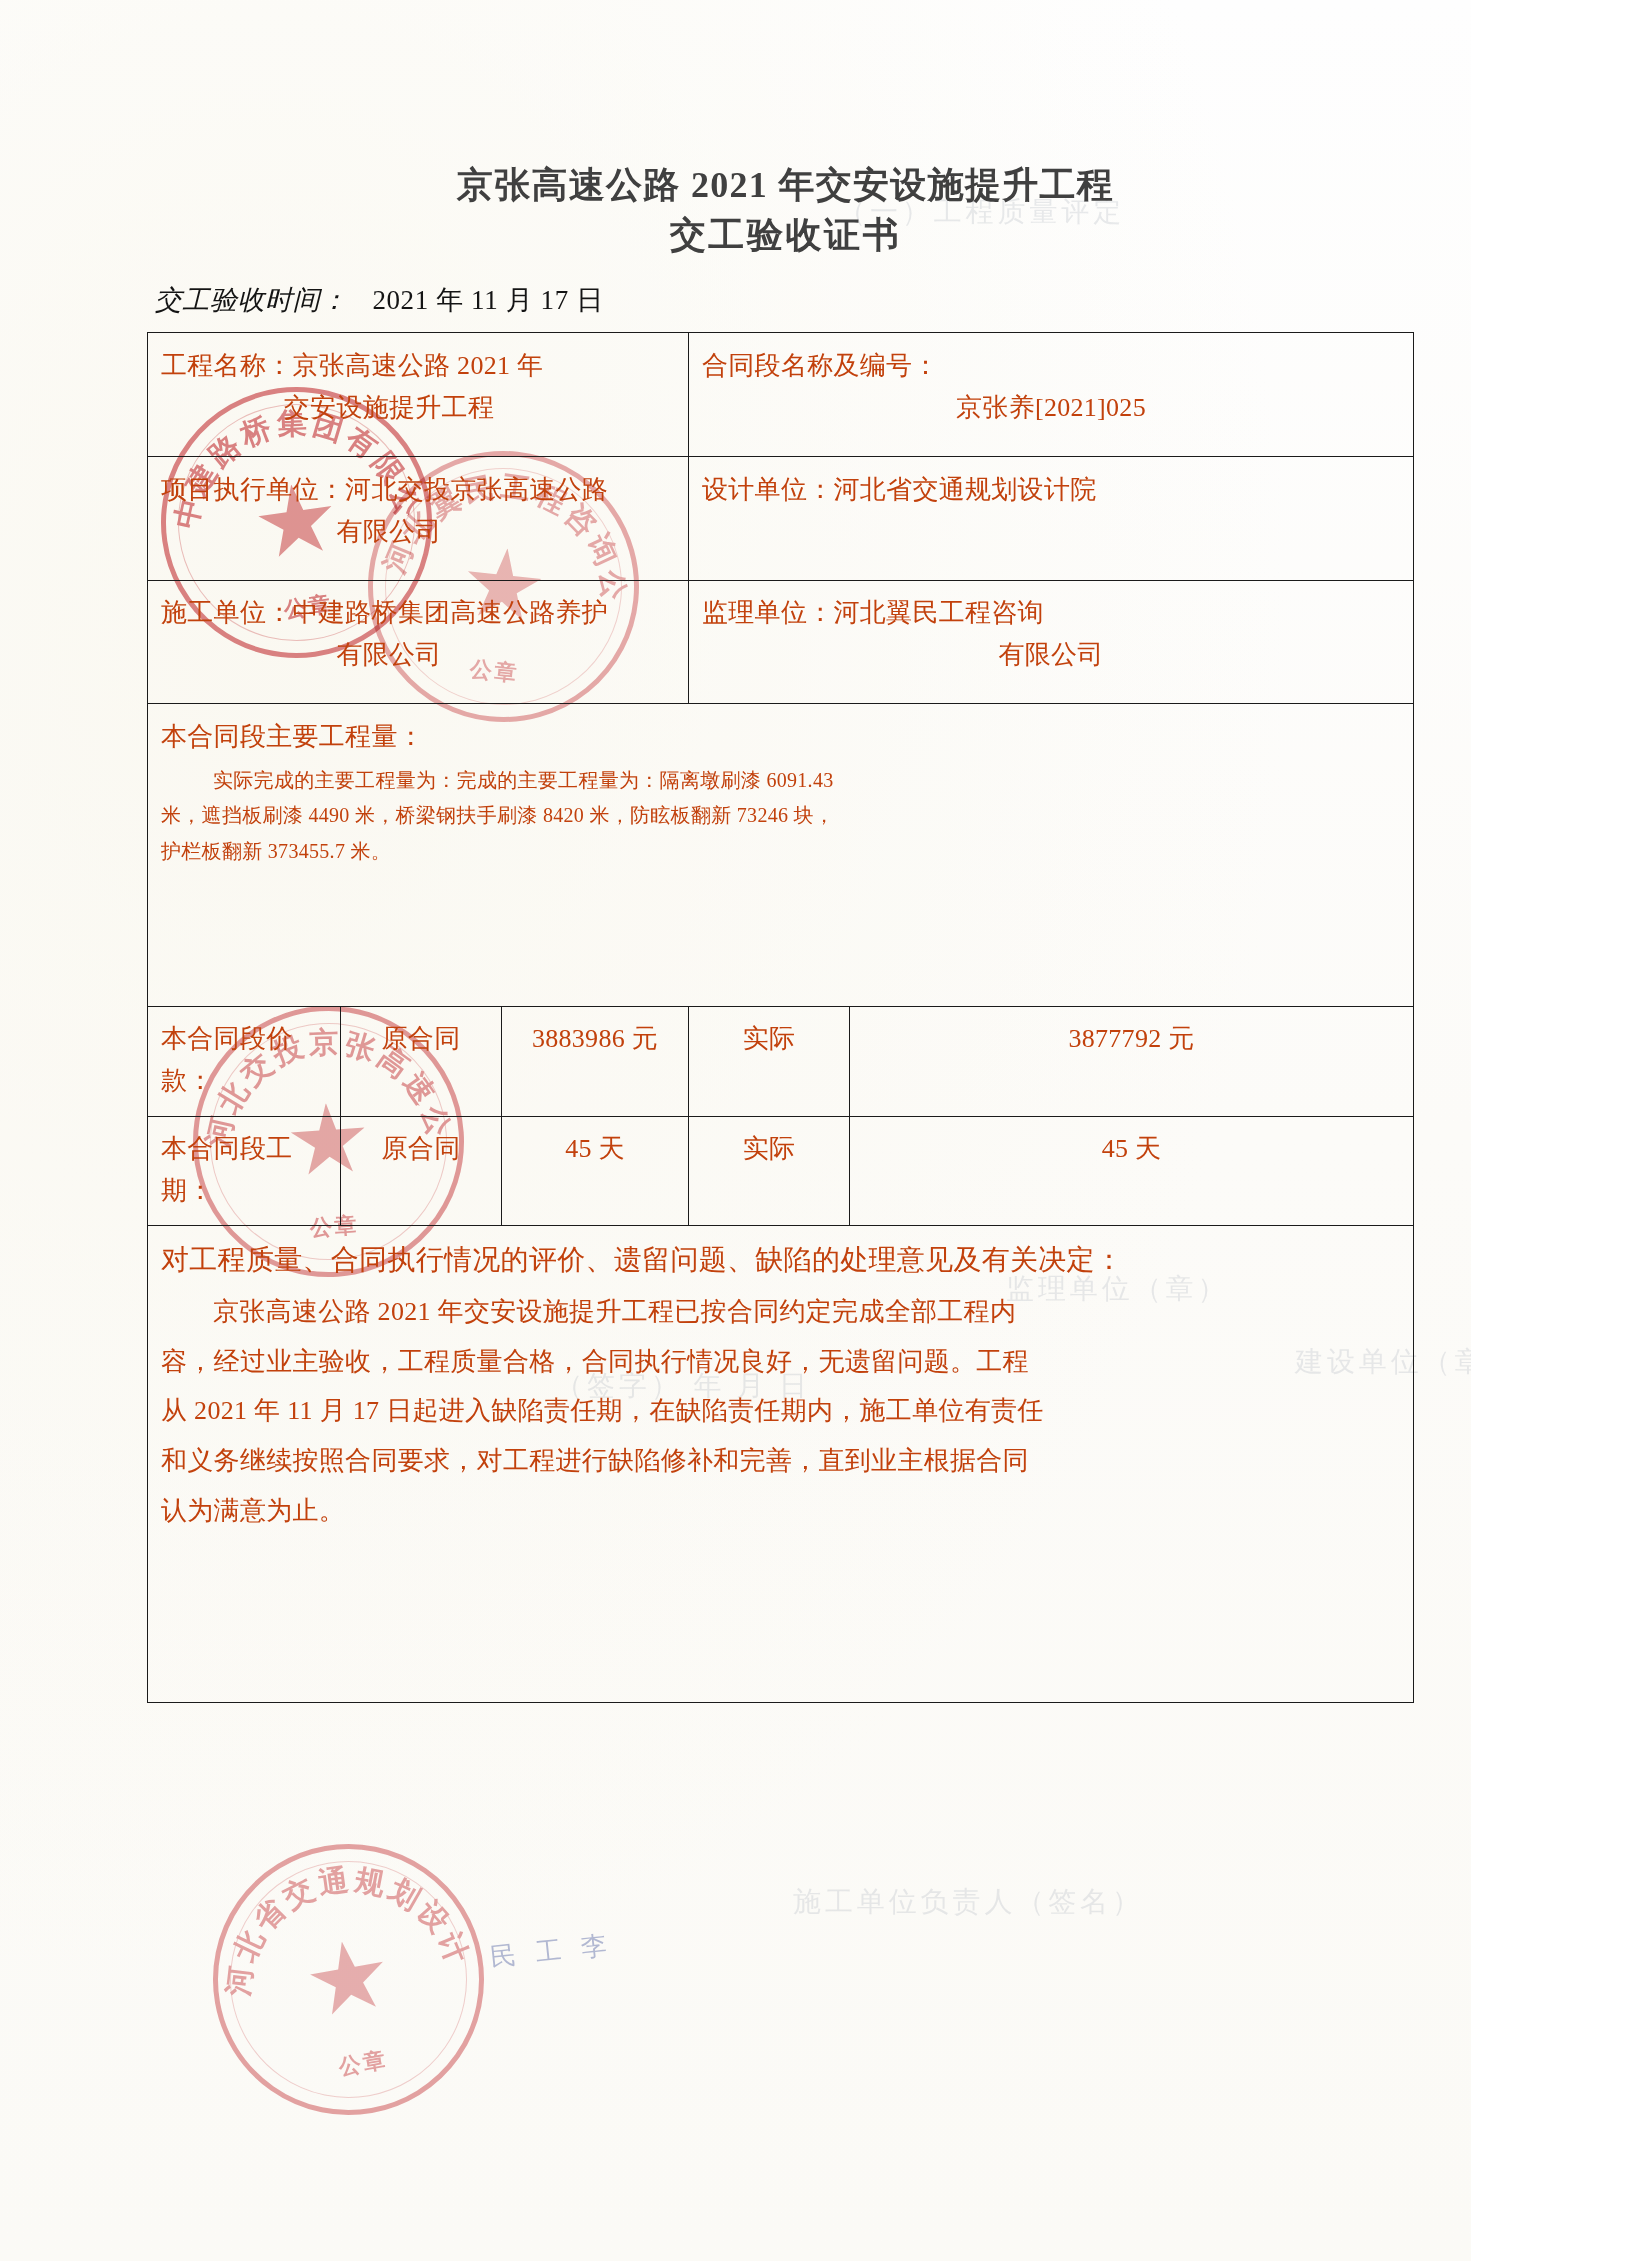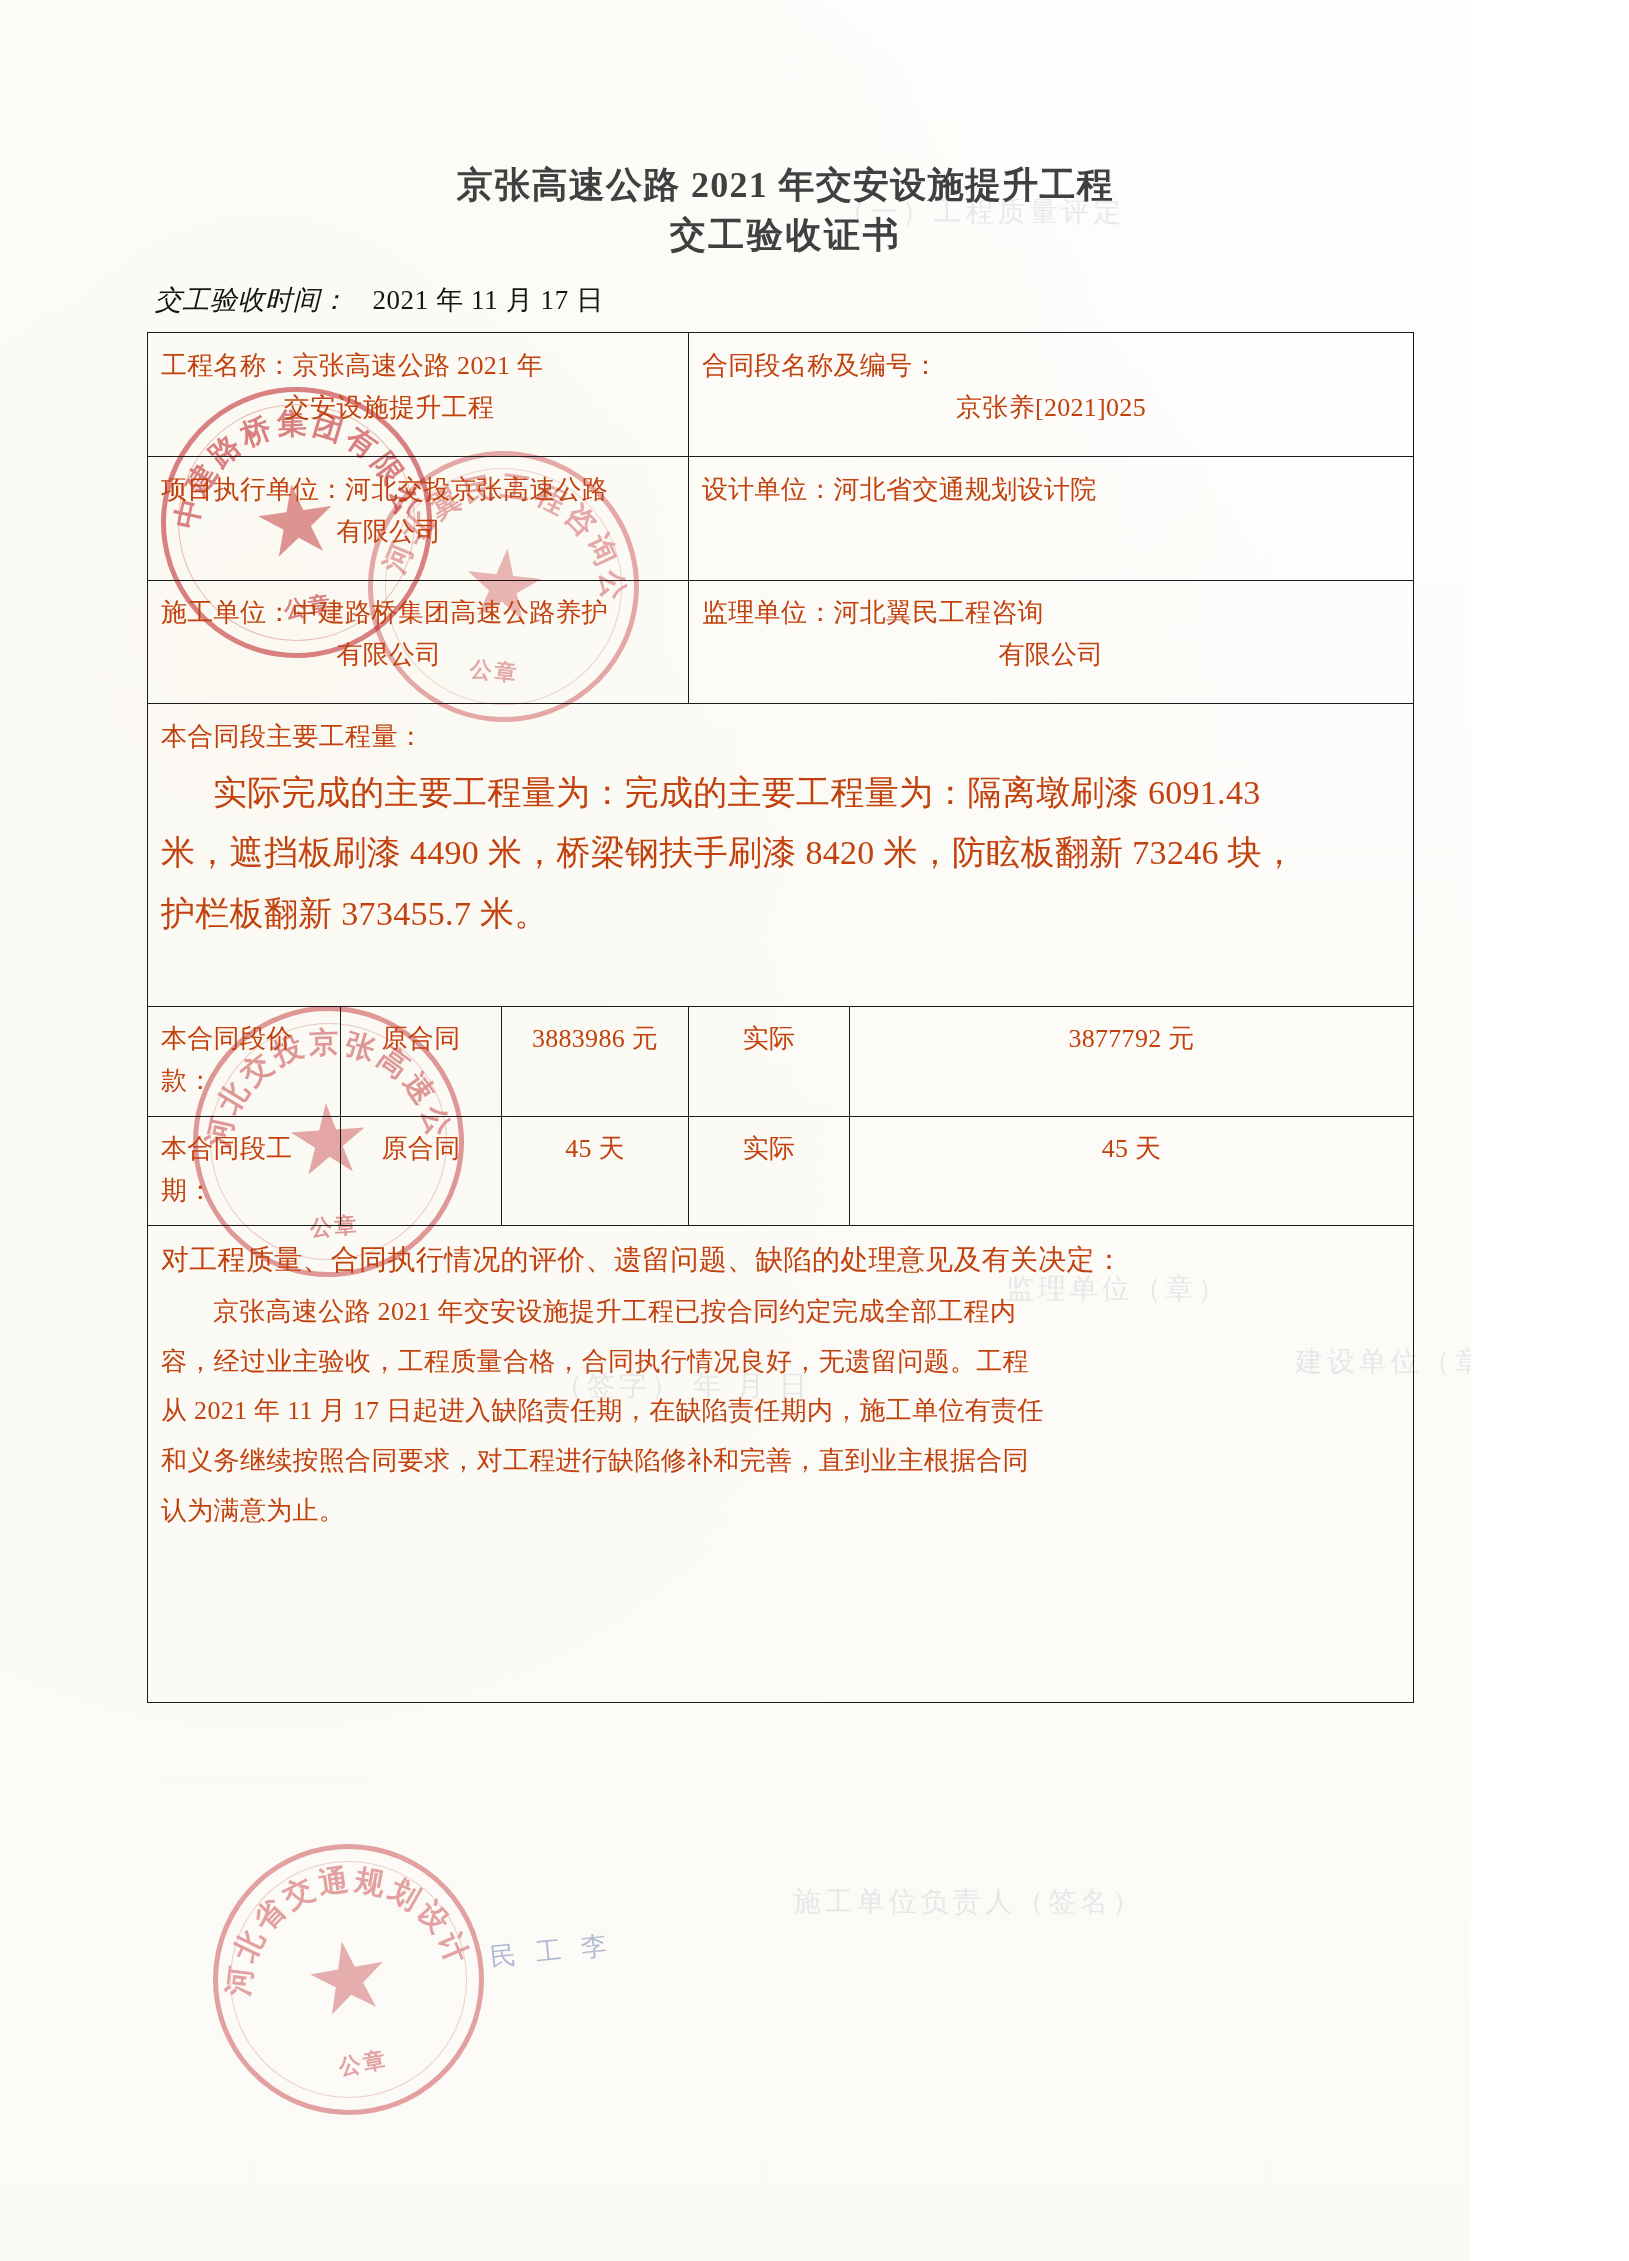--- a/index.html
+++ b/index.html
@@ -85,21 +85,21 @@
 
   .qty-cell {
     padding: 14px 17px 19.3px 17px;
     height: 277px;
   }
   .qty-head {
     font-size: 26px;
     line-height: 1.6;
   }
   .qty-body {
-    font-size: 34px;
+    font-size: 20px;
     line-height: 1.78;
     margin-top: 5.2px;
   }
   .indent {
     text-indent: 52px;
   }
 
   .price-row td, .period-row td {
     height: 84px;
     vertical-align: middle;

